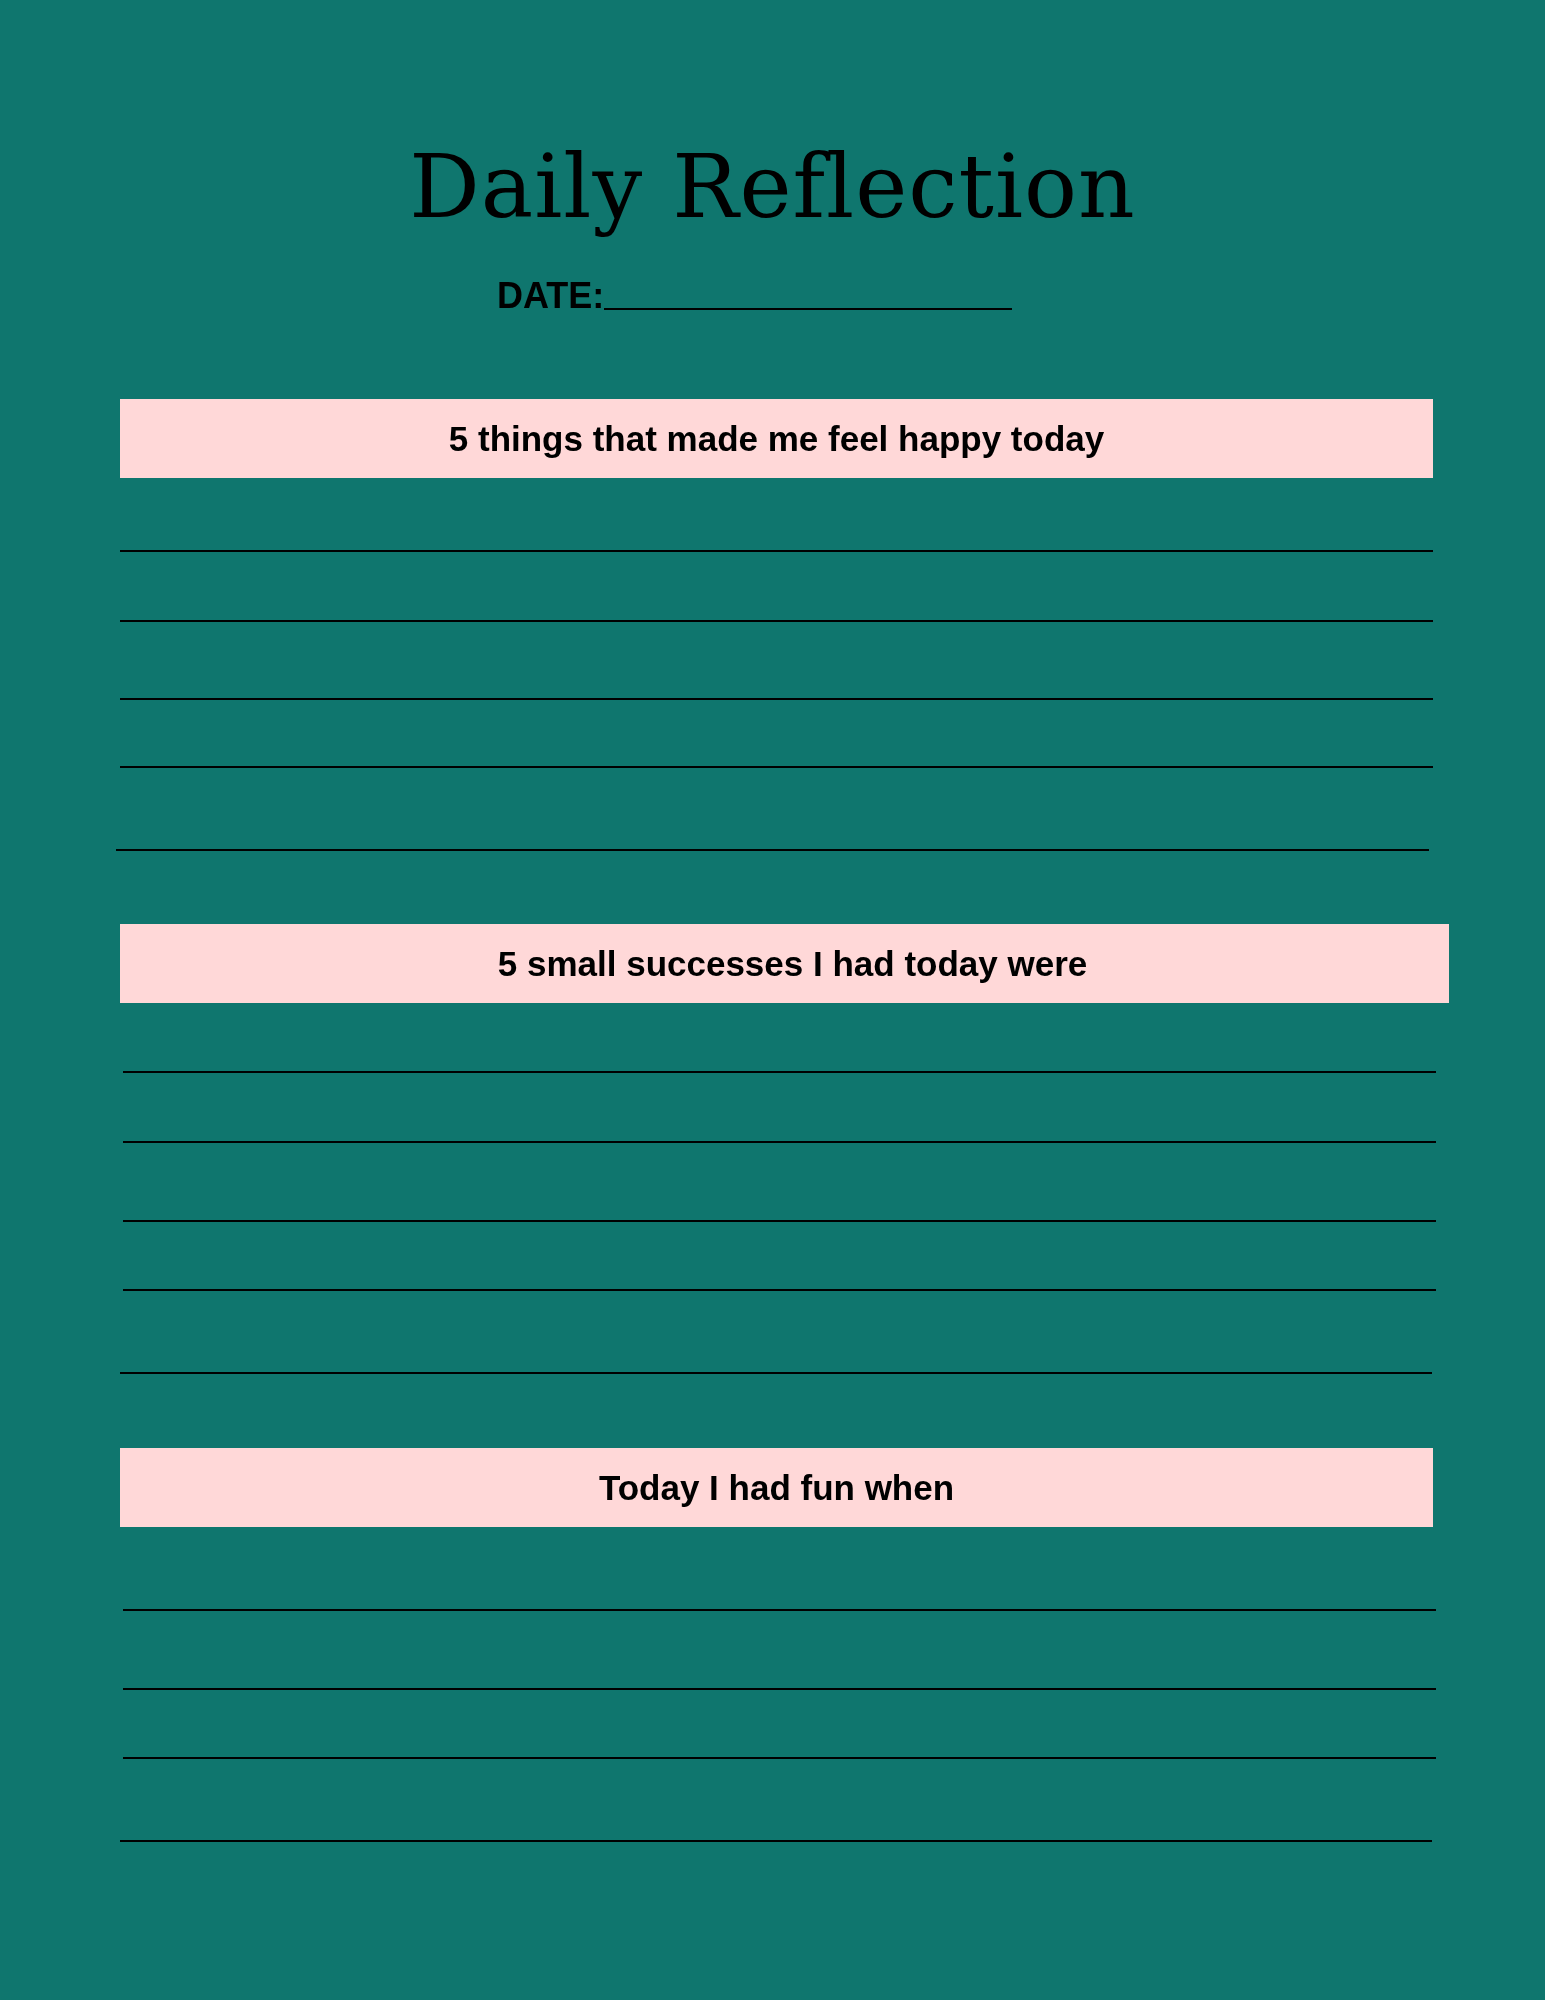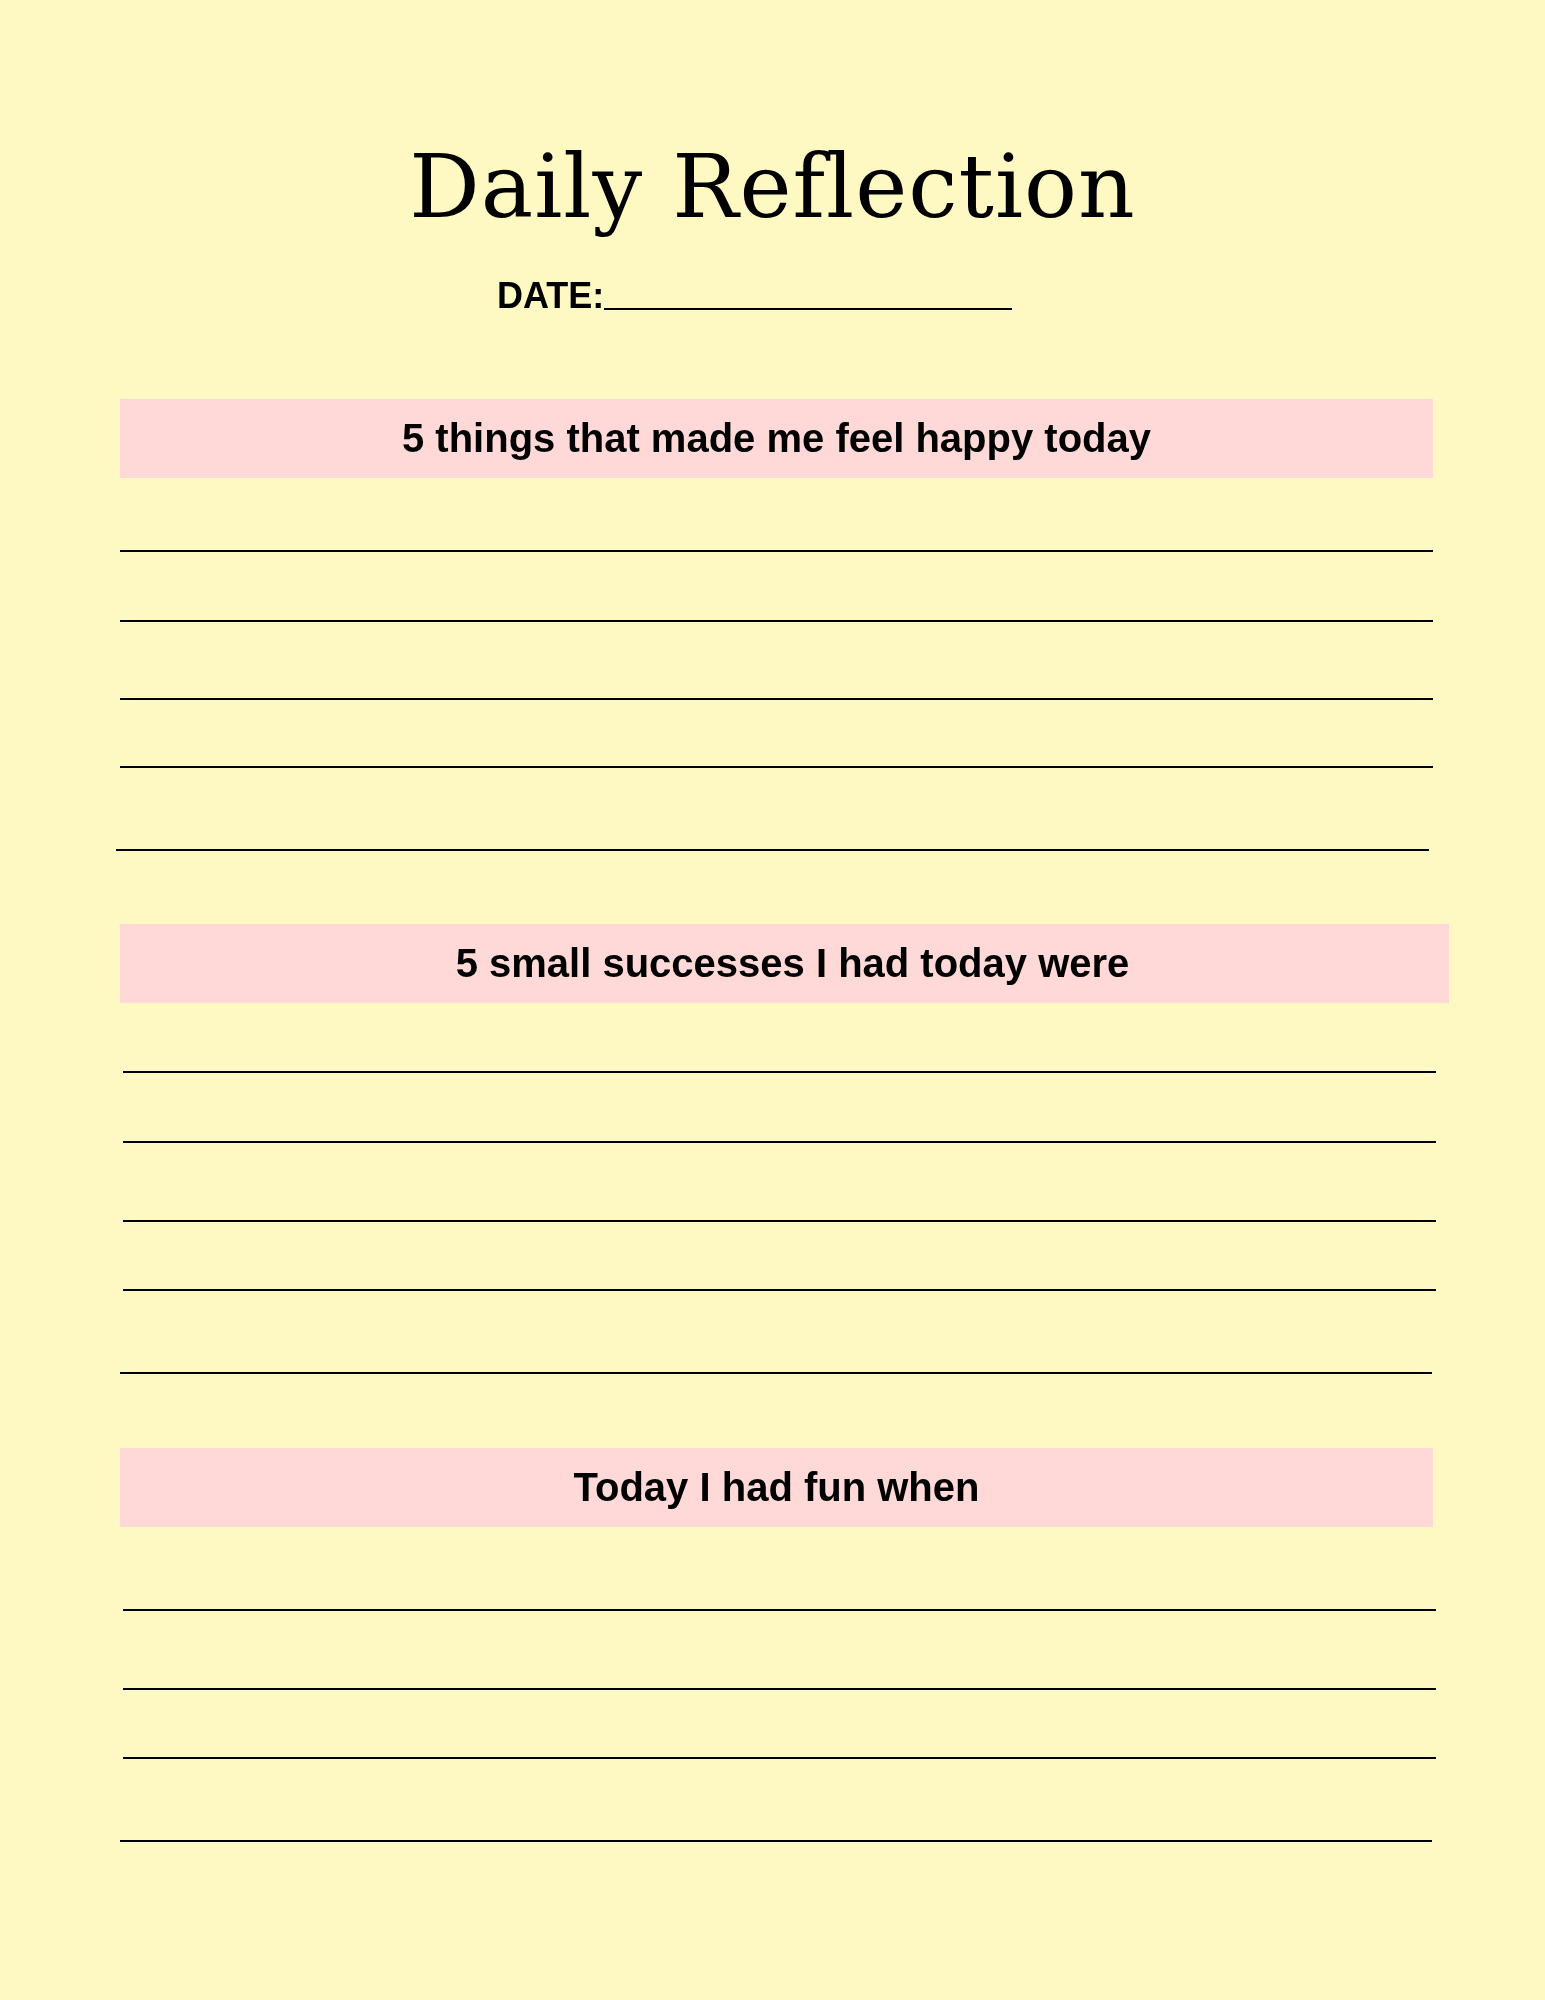--- a/index.html
+++ b/index.html
@@ -1,17 +1,17 @@
 <!DOCTYPE html>
 <html><head>
   <meta charset="utf-8">
   <style>
     html, body { margin: 0; padding: 0; background: #ffffff; }
     body { width: 1545px; height: 2000px; position: relative; overflow: hidden; }
-    .page { position: absolute; left: 0; top: 0; width: 1545px; height: 2000px; background: #fef9c3; }
+    .page { position: absolute; left: 0; top: 0; width: 1545px; height: 2000px; background: #0f766e; }
     .title {
       position: absolute; left: 0; width: 1545px; top: 132px;
       text-align: center;
       font-family: "DejaVu Serif", serif;
       font-size: 88px; line-height: 110px; color: #000;
       letter-spacing: 1px;
     }
     .date-row {
       position: absolute; left: 497px; top: 276px; height: 40px;
       display: flex; align-items: flex-end;
@@ -22,21 +22,21 @@
     }
     .date-line {
       width: 408px; height: 0; border-bottom: 2px solid #000; margin-bottom: 6px;
     }
     .band {
       position: absolute; left: 120px; width: 1313px; height: 79px;
       display: flex; align-items: center; justify-content: center;
     }
     .band-text {
       font-family: "Liberation Sans", sans-serif; font-weight: bold;
-      font-size: 40px; color: #000;
+      font-size: 35px; color: #000;
     }
     .rule { position: absolute; height: 0; border-top: 2px solid #000; }
   </style>
 </head>
 <body>
 
 <div class="page">
 
   <div class="title">Daily Reflection</div>
 

